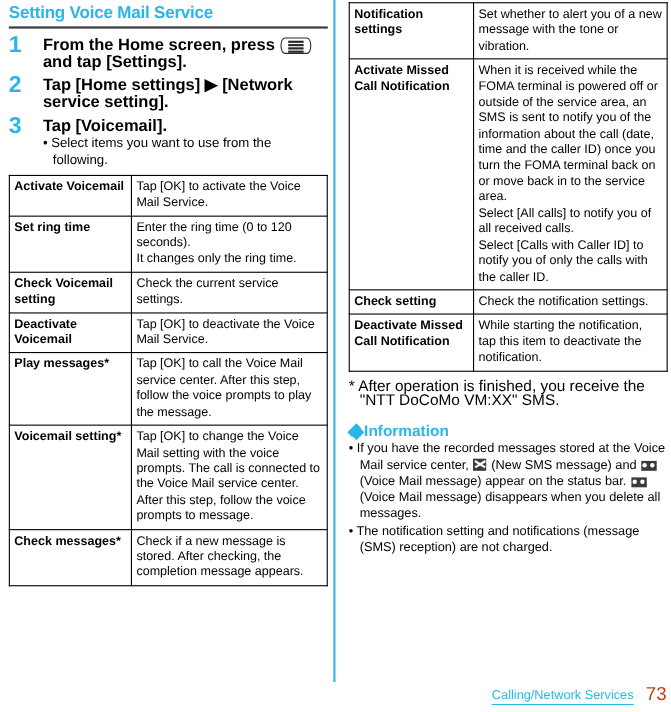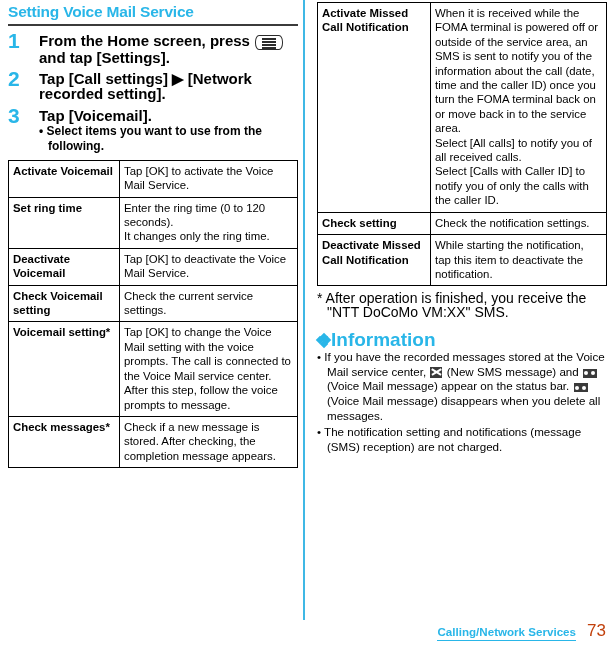--- a/index.html
+++ b/index.html
@@ -76,21 +76,21 @@
     text-align: left;
     font-family: "Liberation Sans", sans-serif;
   }
   .step-body {
     font-size: 15px;
     font-weight: bold;
     line-height: 15.2px;
   }
   .step-sub {
     font-size: 12px;
-    font-weight: bold;
+    font-weight: normal;
     line-height: 15px;
     padding-left: 9px;
     text-indent: -9px;
     margin-top: 1px;
   }
   .step-sub .bullet { font-size: 12px; }
 
   
   .menukey-icon {
     display: inline-block;
@@ -145,26 +145,26 @@
     margin-top: 6px;
     font-size: 14px;
     line-height: 13.4px;
     padding-left: 10px;
     text-indent: -10px;
   }
 
   
   #information-heading {
     margin-top: 13px;
-    font-size: 19px;
+    font-size: 14px;
     font-weight: bold;
     color: #29b6e8;
     line-height: 16px;
     display: flex;
-    align-items: center;
+    align-items: flex-end;
     gap: 1px;
   }
   .diamond-cluster-icon {
     width: 13px;
     height: 13px;
     position: relative;
     display: inline-block;
     flex: 0 0 13px;
   }
   .diamond-cluster-icon b {
@@ -230,21 +230,21 @@
     left: 0;
     top: 623px;
     width: 610px;
     height: 24px;
   }
   #footer-section {
     position: absolute;
     right: 34px;
     top: 2px;
     font-size: 11.6px;
-    font-weight: bold;
+    font-weight: normal;
     color: #29b6e8;
     border-bottom: 1.6px solid #29b6e8;
     padding-bottom: 1px;
     line-height: 14px;
   }
   #footer-pagenum {
     position: absolute;
     right: 4px;
     top: -2px;
     font-size: 17px;
@@ -265,64 +265,72 @@
     <h1 id="page-title">Setting Voice Mail Service</h1>
     <div id="title-rule"></div>
 
     <div class="step">
       <div class="step-num">1</div>
       <div class="step-body"><span>From the Home screen, press </span><span class="menukey-icon"><i></i><i></i><i></i><i></i></span><span> and tap [Settings].</span></div>
     </div>
 
     <div class="step">
       <div class="step-num">2</div>
-      <div class="step-body">Tap [Call settings] ▶ [Network recorded setting].</div>
+      <div class="step-body">Tap [Home settings] ▶ [Network service setting].</div>
     </div>
 
     <div class="step">
       <div class="step-num">3</div>
       <div class="step-body">Tap [Voicemail].</div>
       <div class="step-sub"><span class="bullet">•</span> <span>Select items you want to use from the following.</span></div>
     </div>
 
     <table class="spec" id="table-left">
       <tbody>
           <tr>
             <td class="k">Activate Voicemail</td>
             <td class="v">Tap [OK] to activate the Voice Mail Service.</td>
           </tr>
           <tr>
             <td class="k">Set ring time</td>
             <td class="v">Enter the ring time (0 to 120 seconds).<br>It changes only the ring time.</td>
           </tr>
           <tr>
+            <td class="k">Check Voicemail setting</td>
+            <td class="v">Check the current service settings.</td>
+          </tr>
+          <tr>
             <td class="k">Deactivate Voicemail</td>
             <td class="v">Tap [OK] to deactivate the Voice Mail Service.</td>
           </tr>
           <tr>
-            <td class="k">Check Voicemail setting</td>
-            <td class="v">Check the current service settings.</td>
+            <td class="k">Play messages*</td>
+            <td class="v">Tap [OK] to call the Voice Mail service center. After this step, follow the voice prompts to play the message.</td>
           </tr>
           <tr>
             <td class="k">Voicemail setting*</td>
             <td class="v">Tap [OK] to change the Voice Mail setting with the voice prompts. The call is connected to the Voice Mail service center. After this step, follow the voice prompts to message.</td>
           </tr>
           <tr>
             <td class="k">Check messages*</td>
             <td class="v">Check if a new message is stored. After checking, the completion message appears.</td>
           </tr>
         </tbody>
     </table>
 
   </div>
 
   <div class="col" id="col-right">
 
     <table class="spec" id="table-right" style="margin-top:2px;">
       <tbody>
+          <tr>
+            <td class="k">Notification settings</td>
+            <td class="v">Set whether to alert you of a new message with the tone or vibration.</td>
+          </tr>
           <tr>
             <td class="k">Activate Missed Call Notification</td>
             <td class="v">When it is received while the FOMA terminal is powered off or outside of the service area, an SMS is sent to notify you of the information about the call (date, time and the caller ID) once you turn the FOMA terminal back on or move back in to the service area.<br>Select [All calls] to notify you of all received calls.<br>Select [Calls with Caller ID] to notify you of only the calls with the caller ID.</td>
           </tr>
           <tr>
             <td class="k">Check setting</td>
             <td class="v">Check the notification settings.</td>
           </tr>
           <tr>
             <td class="k">Deactivate Missed Call Notification</td>

